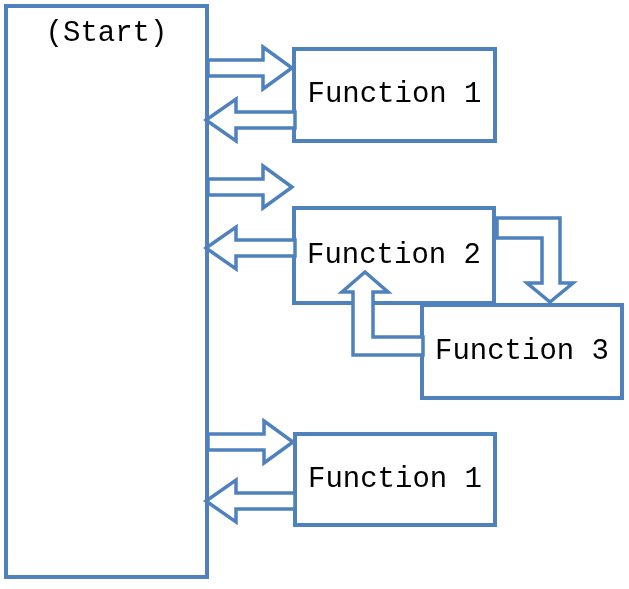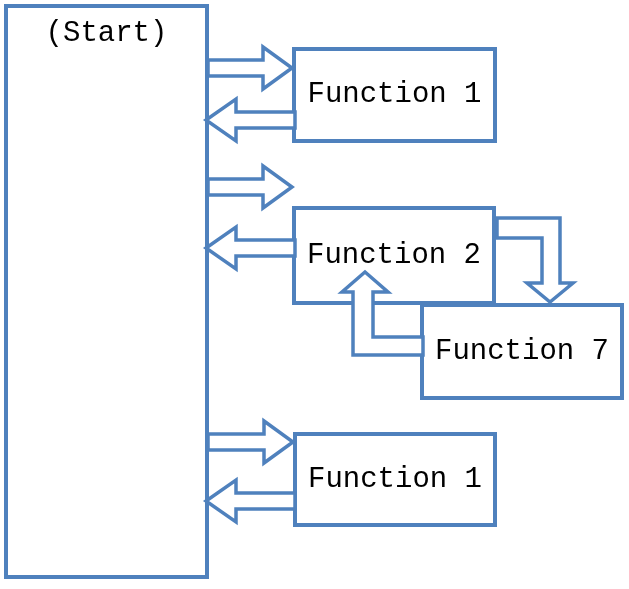--- a/index.html
+++ b/index.html
@@ -75,21 +75,21 @@
 
   <div class="box func-box-1-top">
     <span>Function 1</span>
   </div>
 
   <div class="box func-box-2">
     <span>Function 2</span>
   </div>
 
   <div class="box func-box-3">
-    <span>Function 7</span>
+    <span>Function 3</span>
   </div>
 
   <div class="box func-box-1-bottom">
     <span>Function 1</span>
   </div>
 
   <svg class="arrow-layer" viewBox="0 0 629 589" xmlns="http://www.w3.org/2000/svg">
     <path d="M 208 60 H 263 V 47 L 292 68 L 263 89 V 76 H 208 Z"></path>
     <path d="M 295 112 H 236 V 99 L 206 120 L 236 141 V 128 H 295 Z"></path>
     <path d="M 208 179 H 263 V 166 L 292 187 L 263 208 V 195 H 208 Z"></path>

